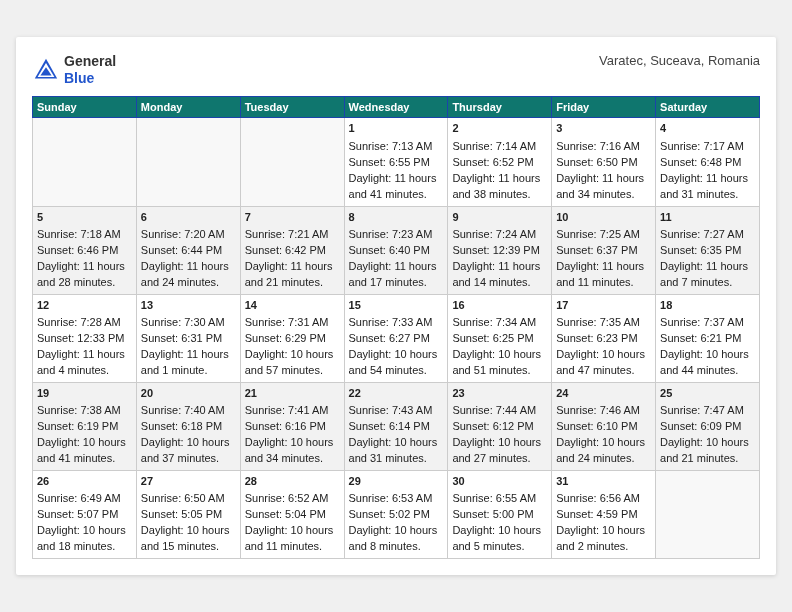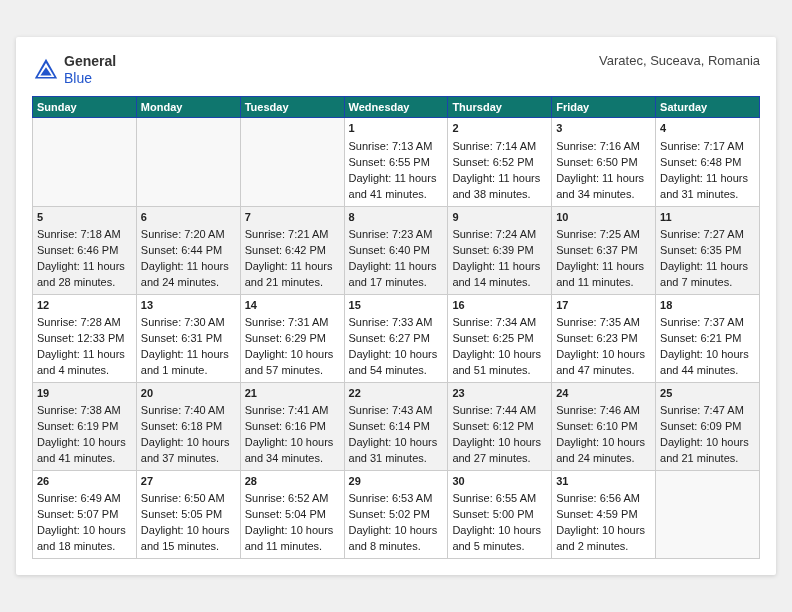--- a/index.html
+++ b/index.html
@@ -29,21 +29,21 @@
     .logo {
       display: flex;
       align-items: center;
       gap: 4px;
     }
     .logo-text {
       font-size: 14px;
       line-height: 1.2;
     }
     .logo-general { color: #333; font-weight: bold; }
-    .logo-blue { color: #2255cc; font-weight: normal; }
+    .logo-blue { color: #2255cc; font-weight: bold; }
     .logo-icon {
       width: 28px;
       height: 28px;
     }
     .title-block {
       text-align: right;
     }
     .month-title {
       font-size: 28px;
       font-weight: bold;
@@ -188,21 +188,21 @@
           <td>
             <span class="day-number">8</span>
             <div class="day-info" style="white-space: pre-line;">Sunrise: 7:23 AM
 Sunset: 6:40 PM
 Daylight: 11 hours
 and 17 minutes.</div>
           </td>
           <td>
             <span class="day-number">9</span>
             <div class="day-info" style="white-space: pre-line;">Sunrise: 7:24 AM
-Sunset: 6:39 PM
+Sunset: 12:39 PM
 Daylight: 11 hours
 and 14 minutes.</div>
           </td>
           <td>
             <span class="day-number">10</span>
             <div class="day-info" style="white-space: pre-line;">Sunrise: 7:25 AM
 Sunset: 6:37 PM
 Daylight: 11 hours
 and 11 minutes.</div>
           </td>

